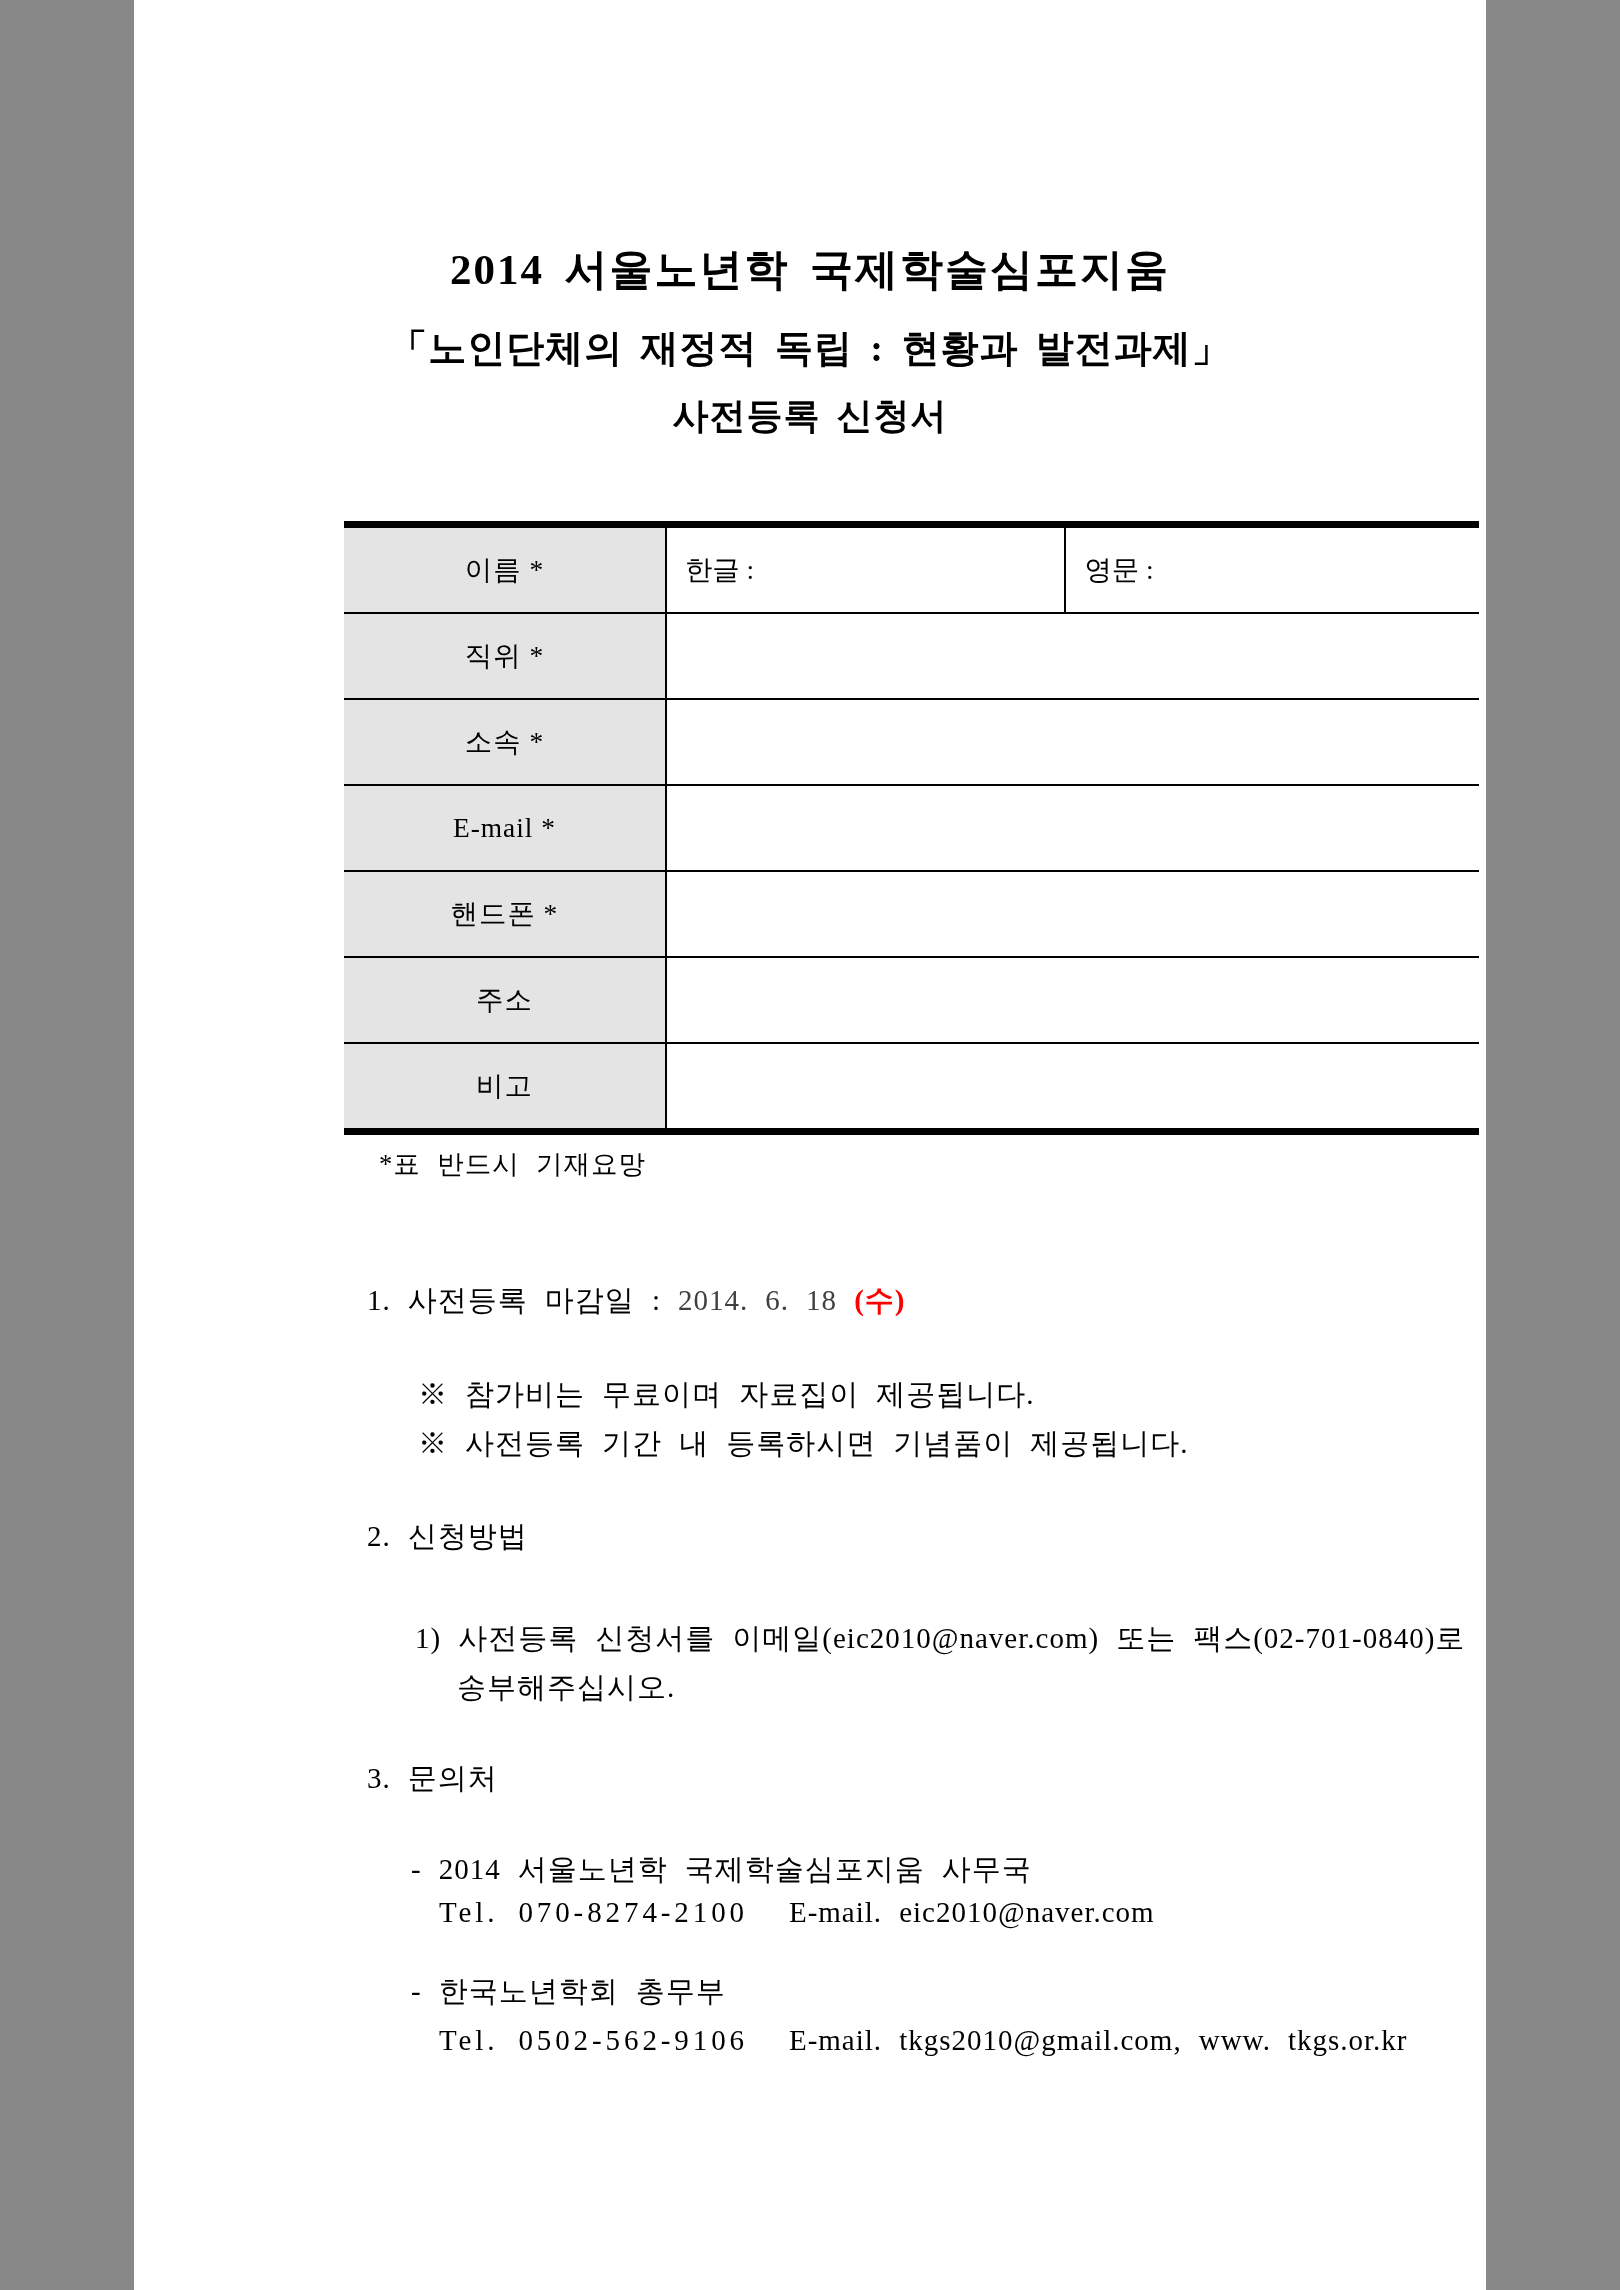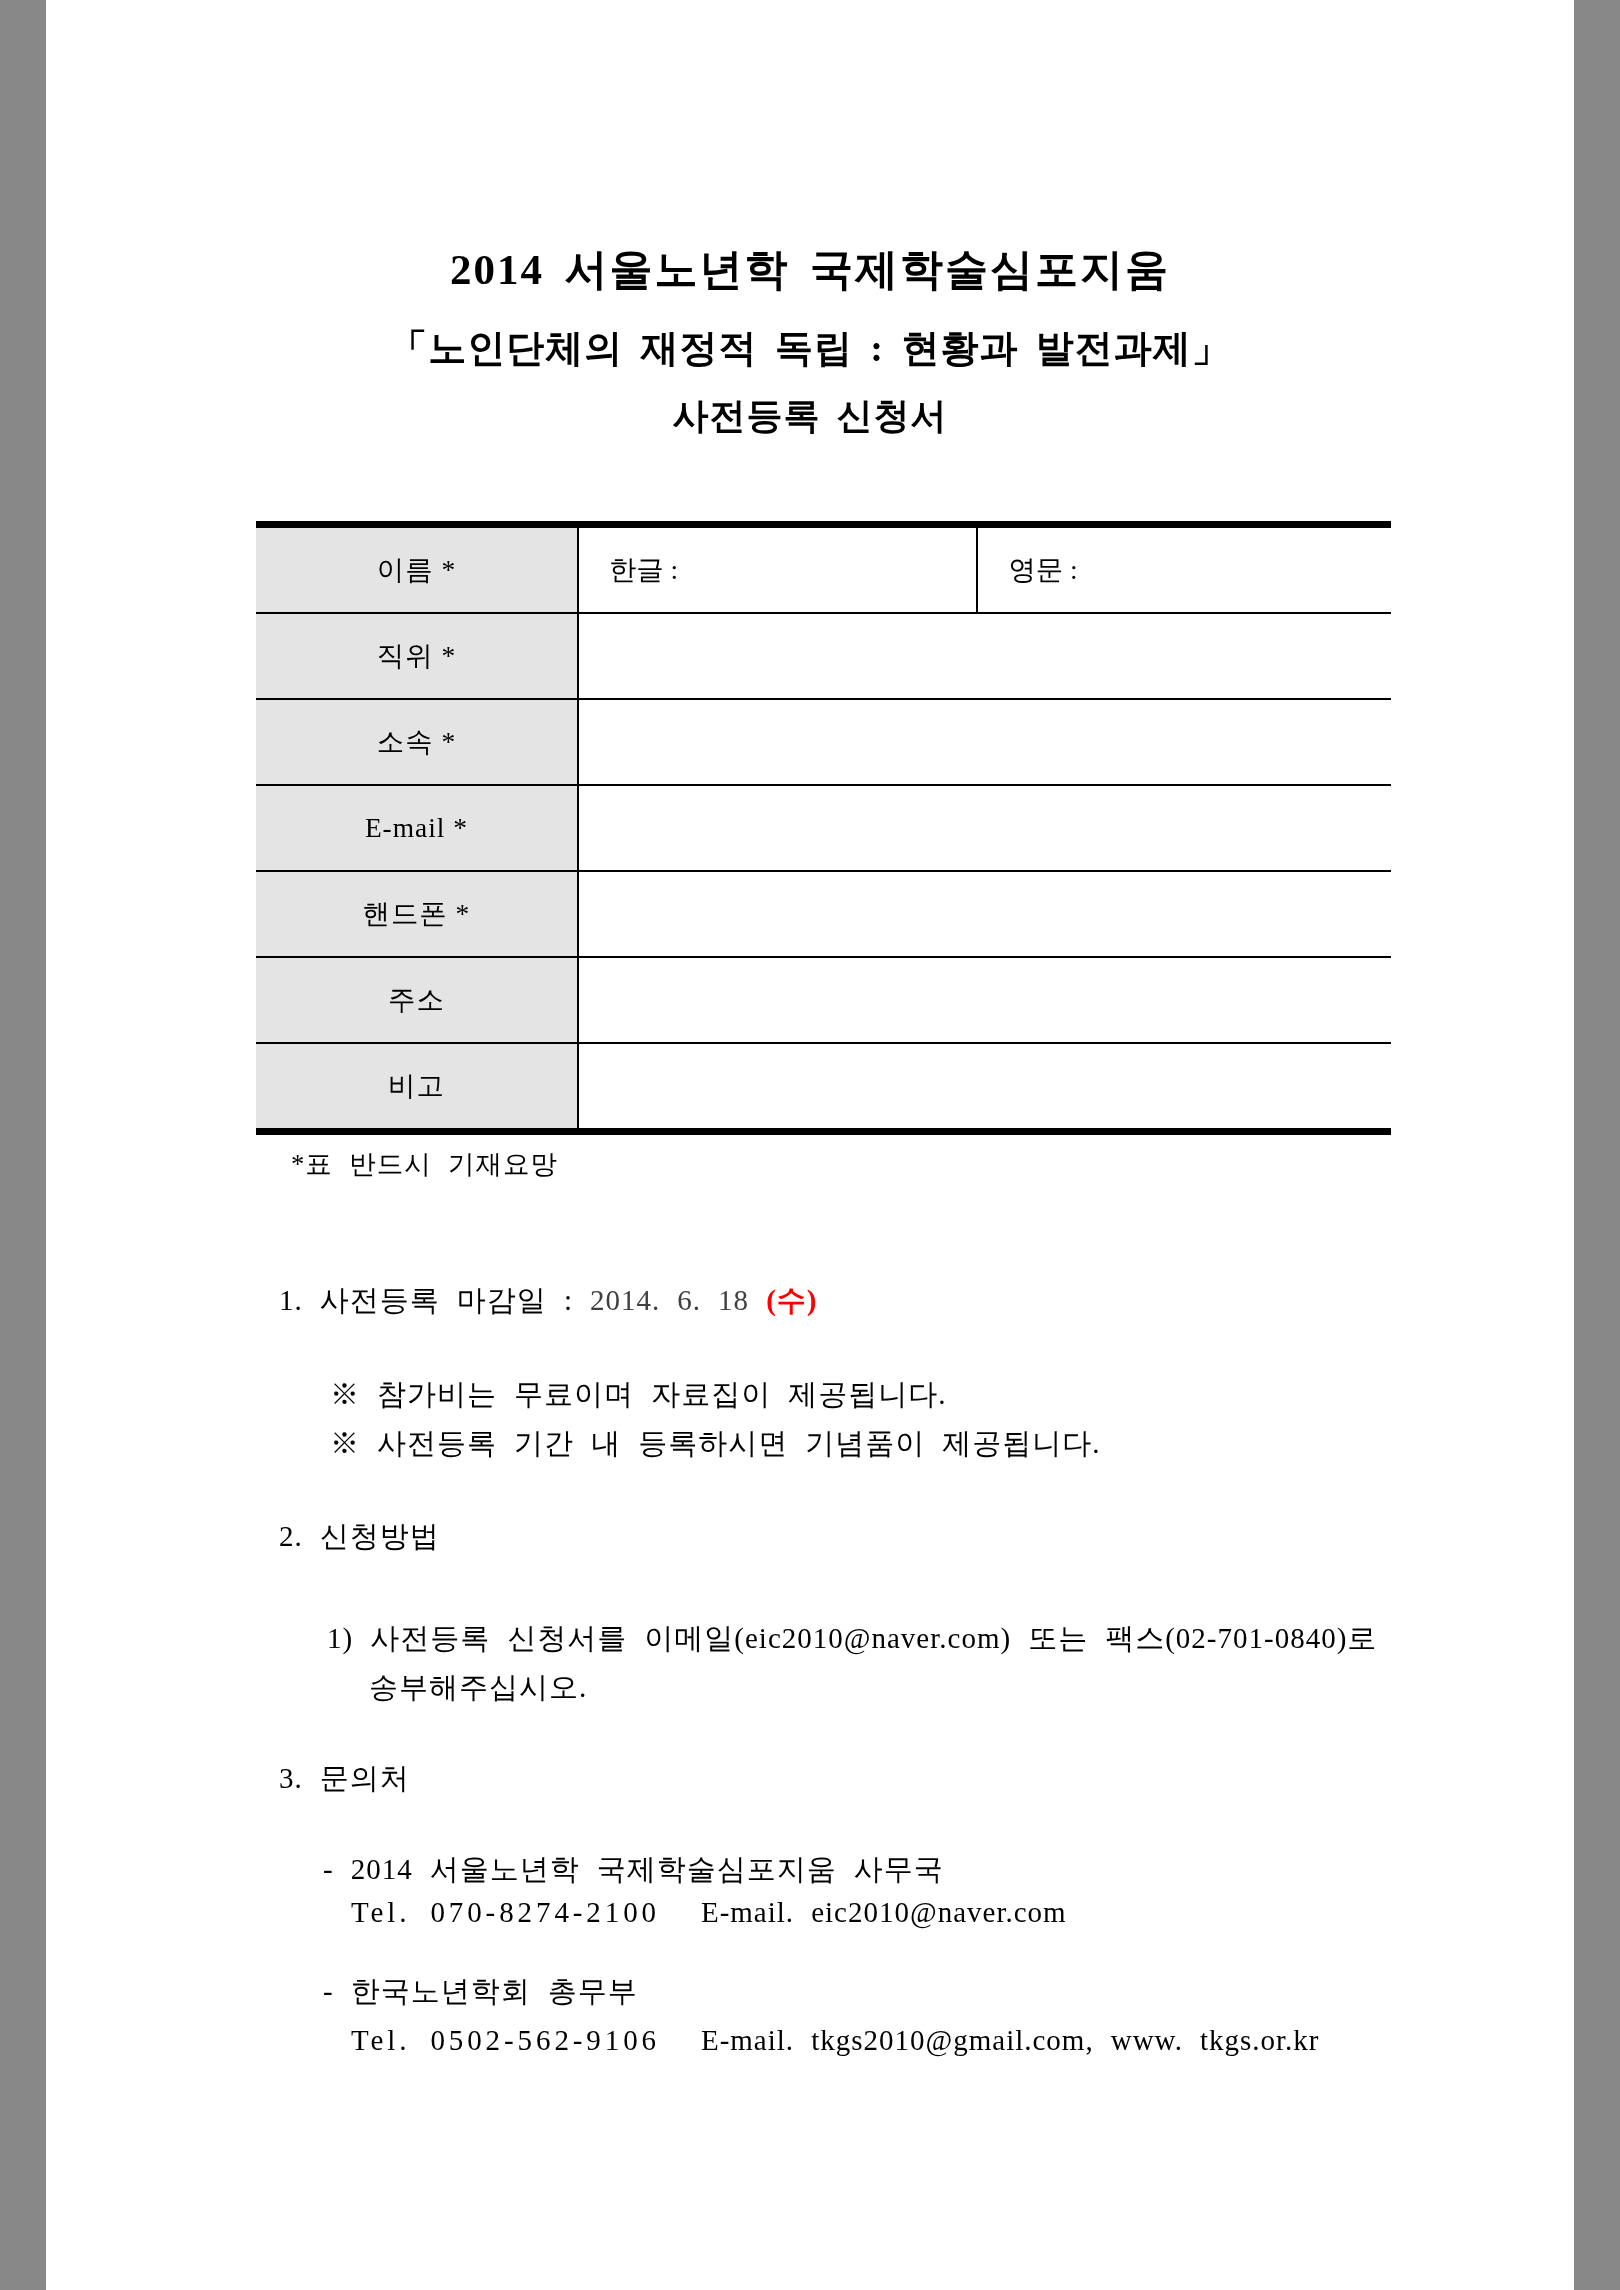--- a/index.html
+++ b/index.html
@@ -1,18 +1,18 @@
 <!DOCTYPE html>
 <html><head>
 <meta charset="utf-8">
 <style>
   html, body { margin: 0; padding: 0; background: #888; }
   .page {
     position: relative;
-    width: 1528px;
+    width: 1352px;
     height: 2291px;
     margin: 0 auto;
     background: #ffffff;
     color: #000000;
     font-family: "Liberation Serif", "DejaVu Serif", serif;
     overflow: hidden;
   }
 
   
   .title-block {
@@ -64,21 +64,21 @@
   }
   .reg-table td.lbl {
     width: 320px;
     background: #e4e4e4;
     text-align: center;
     letter-spacing: 1px;
   }
   .reg-table td.val {
     background: #ffffff;
     text-align: left;
-    padding-left: 30px;
+    padding-left: 18px;
   }
   .reg-table td.bdr-r { border-right: 2.9px solid #000; }
   .reg-table col.c1 { width: 320px; }
   .reg-table col.c2 { width: 401px; }
   .reg-table col.c3 { width: 415px; }
 
   
   .txt {
     position: absolute;
     font-size: 29px;

